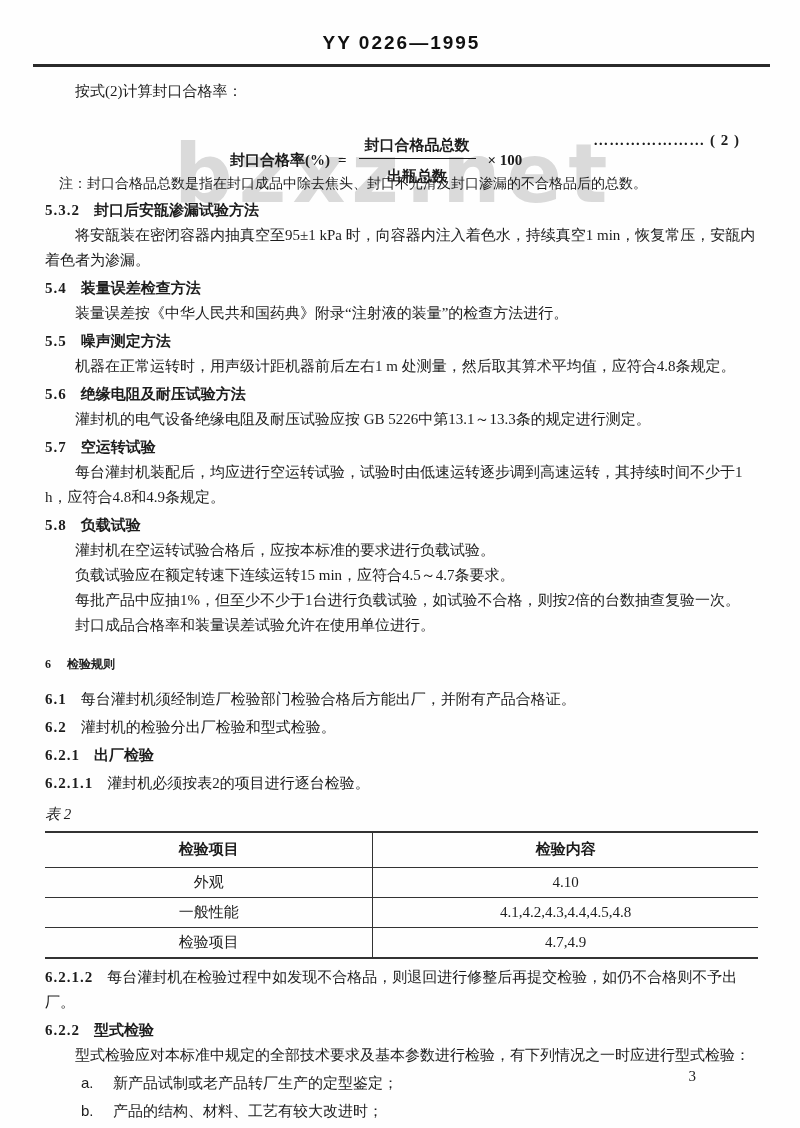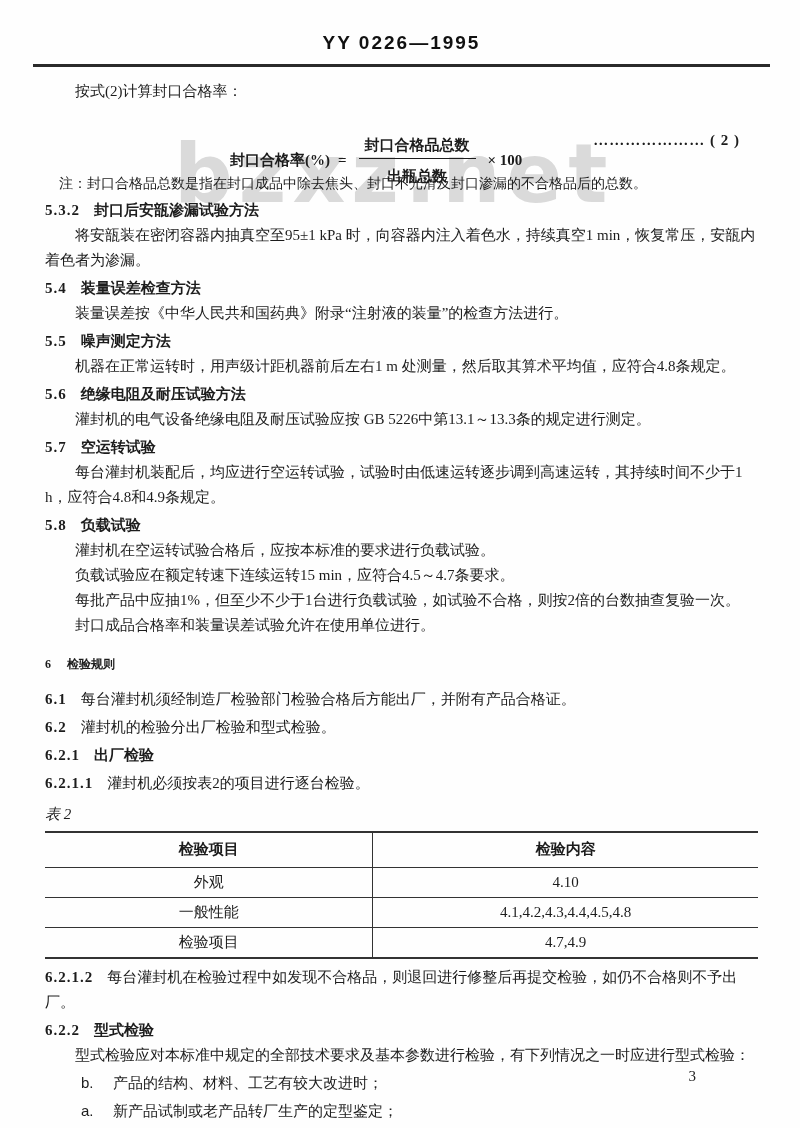--- a/index.html
+++ b/index.html
@@ -238,24 +238,24 @@
 
     <div class="clause">
       <span class="num">6.2.1.2</span><span>每台灌封机在检验过程中如发现不合格品，则退回进行修整后再提交检验，如仍不合格则不予出厂。</span>
     </div>
     <div class="clause">
       <span class="num">6.2.2</span><span class="title">型式检验</span>
     </div>
     <p class="indent">型式检验应对本标准中规定的全部技术要求及基本参数进行检验，有下列情况之一时应进行型式检验：</p>
 
     <div class="list-item">
+      <span class="letter">a.</span><span>新产品试制或老产品转厂生产的定型鉴定；</span>
+    </div>
+    <div class="list-item">
       <span class="letter">b.</span><span>产品的结构、材料、工艺有较大改进时；</span>
-    </div>
-    <div class="list-item">
-      <span class="letter">a.</span><span>新产品试制或老产品转厂生产的定型鉴定；</span>
     </div>
     <div class="list-item">
       <span class="letter">c.</span>
     </div>
 
   </div>
 
   <div class="page-number">3</div>
 
 </div>

